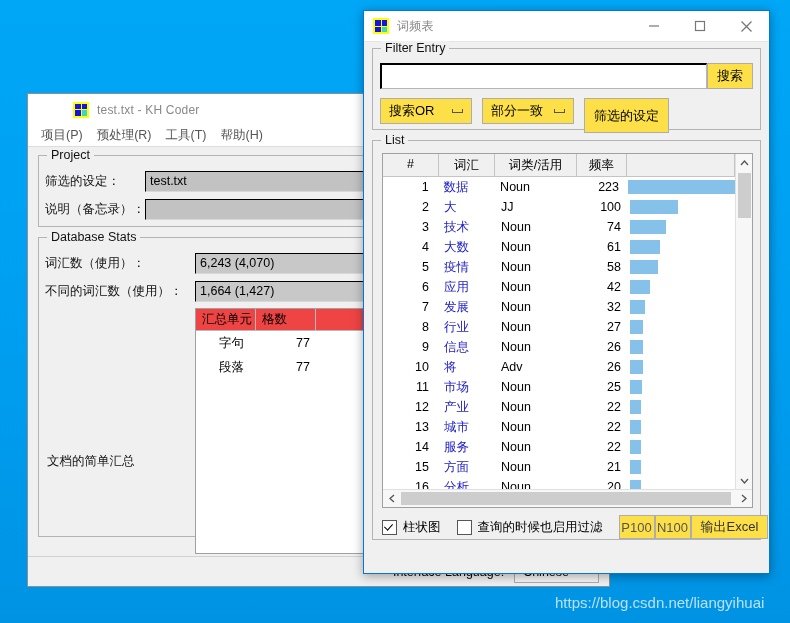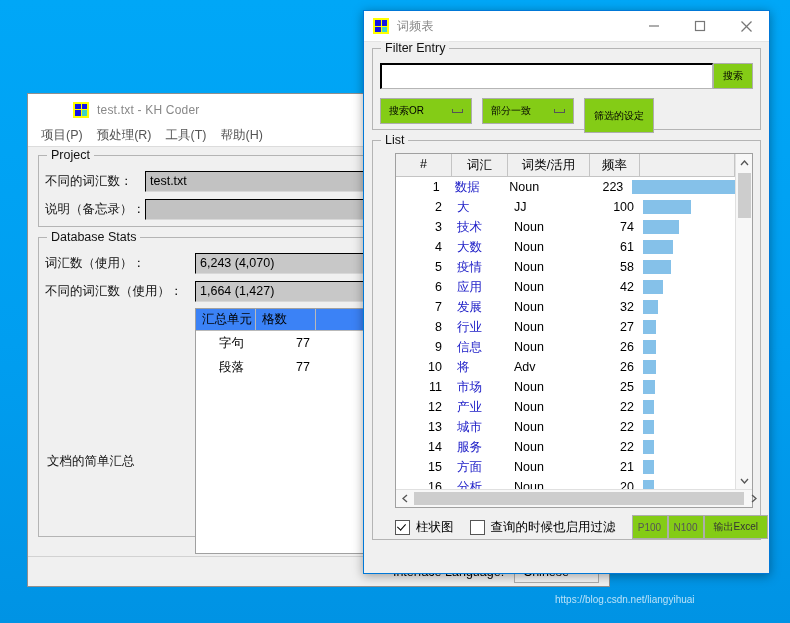--- a/index.html
+++ b/index.html
@@ -170,21 +170,21 @@
   }
   .stats-table {
     flex: 1 1 auto;
     background: #ffffff;
     border: 1px solid #a0a0a0;
     box-sizing: border-box;
     overflow: hidden;
   }
   .st-head { display: flex; height: 22px; }
   .st-head div {
-    background: #3b82f6;
+    background: #ef4444;
     border-right: 1px solid #b9b9b9;
     border-bottom: 1px solid #b9b9b9;
     font-size: 12.5px;
     padding: 2px 6px 0 6px;
     box-sizing: border-box;
     white-space: nowrap;
   }
   .st-c1 { width: 60px; }
   .st-c2 { width: 60px; }
   .st-c3 { flex: 1 1 auto; }
@@ -256,22 +256,22 @@
     border-right: 1px solid #b5b5b5;
     border-bottom: 1px solid #b5b5b5;
     box-sizing: border-box;
     font-size: 12.5px;
     padding: 0 4px;
     outline: none;
     font-family: inherit;
   }
   .btn {
     border: 1px solid #adadad;
-    background: #84cc16;
-    font-size: 10px;
+    background: #fde047;
+    font-size: 13px;
     padding: 0 9px;
     display: inline-flex;
     align-items: center;
     justify-content: center;
     box-sizing: border-box;
     white-space: nowrap;
     font-family: inherit;
     color: #000;
   }
   .filter-btn-row { display: flex; gap: 10px; margin-top: 9px; }
@@ -290,21 +290,21 @@
   .dropbtn .arrow::before {
     content: "";
     position: absolute;
     left: 0; top: 1px;
     width: 11px; height: 4px;
     border: 1px solid #555;
     border-top: none;
     box-sizing: border-box;
   }
 
-  #grp-list { height: 400px; padding: 12px 7px 6px 22px; }
+  #grp-list { height: 400px; padding: 12px 7px 6px 9px; }
 
   .list-area {
     height: 355px;
     display: flex;
     flex-direction: column;
     border: 1px solid #a0a0a0;
     background: #fff;
     box-sizing: border-box;
   }
   .list-inner { display: flex; flex: 1 1 auto; min-height: 0; }
@@ -417,21 +417,21 @@
     transform: rotate(42deg);
   }
   .fw-bottom .spacer { flex: 1 1 auto; }
   .fw-bottom .btn { height: 24px; color: #333; }
   .fw-bottom .btn.pn { min-width: 36px; color: #555; }
 
   
   #watermark {
     position: absolute;
     left: 555px; top: 594px;
-    font-size: 10px;
+    font-size: 15px;
     color: rgba(255,255,255,.72);
     white-space: nowrap;
     font-family: "Liberation Sans", sans-serif;
     text-align: right;
   }
 </style>
 </head>
 <body>
 
 <div id="desktop"></div>
@@ -453,21 +453,21 @@
     <span class="menu-item">预处理(R)</span>
     <span class="menu-item">工具(T)</span>
     <span class="menu-item">帮助(H)</span>
   </div>
 
   <div class="mw-body">
 
     <div class="group" id="grp-project">
       <span class="legend">Project</span>
       <div class="field-row">
-        <span class="field-label lbl-w1">不同的词汇数：</span>
+        <span class="field-label lbl-w1">筛选的设定：</span>
         <span class="field-box">test.txt</span>
       </div>
       <div class="field-row">
         <span class="field-label lbl-w1">说明（备忘录）：</span>
         <span class="field-box"></span>
       </div>
     </div>
 
     <div class="group" id="grp-stats">
       <span class="legend">Database Stats</span>

